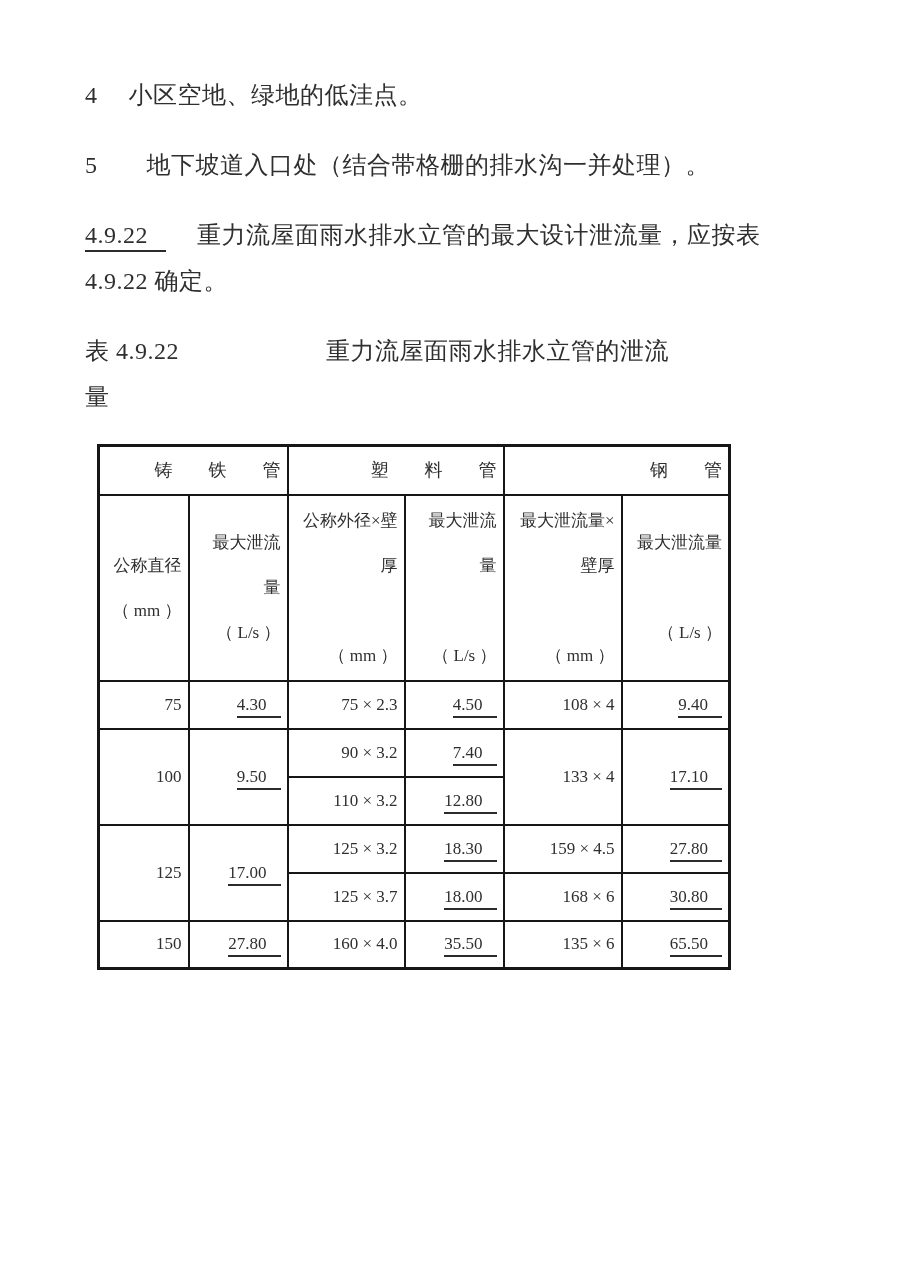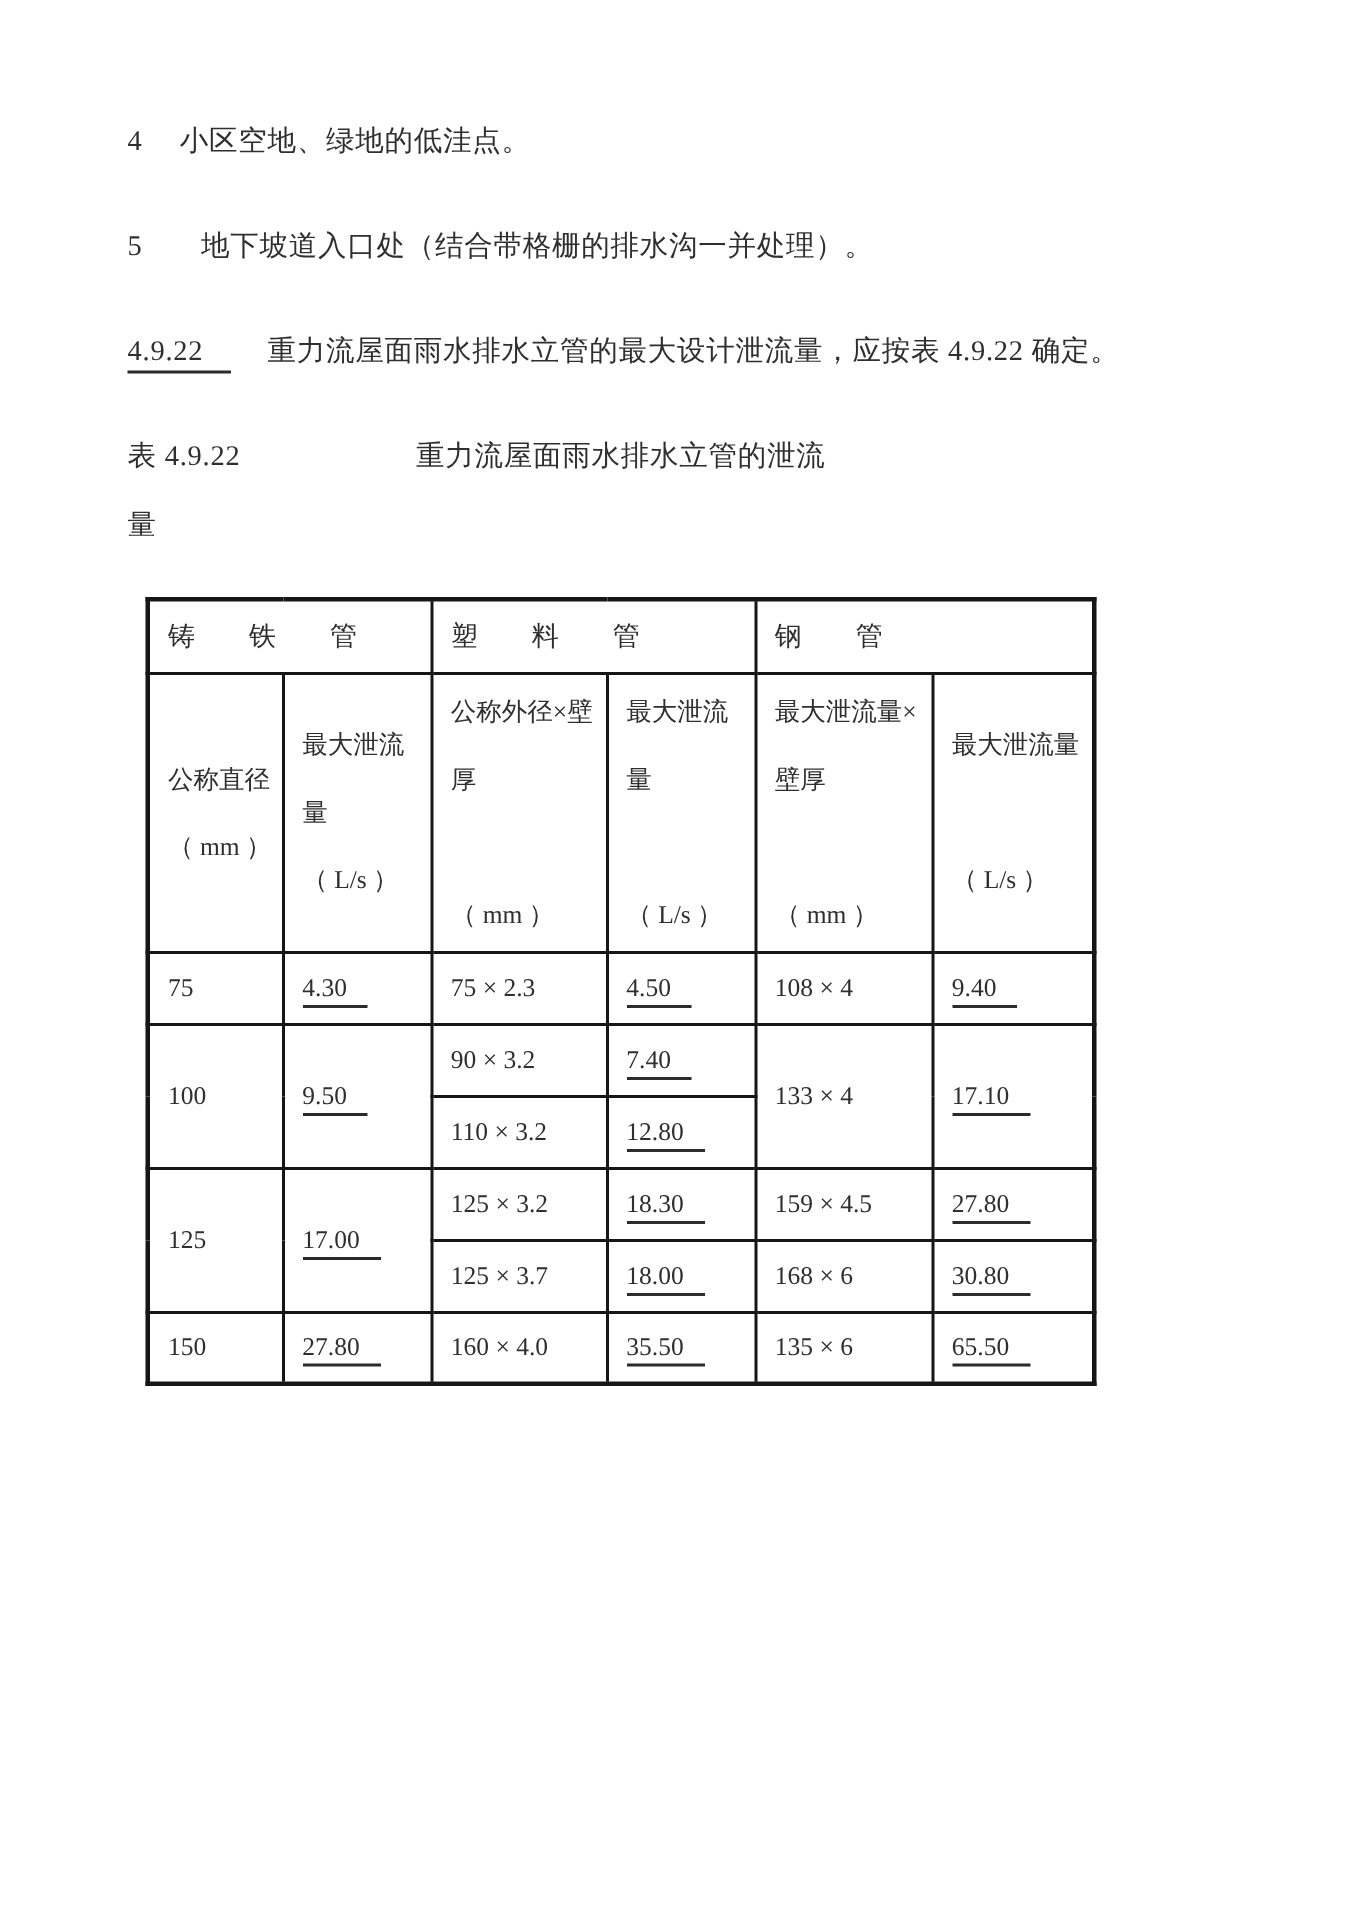--- a/index.html
+++ b/index.html
@@ -14,21 +14,21 @@
     position:relative;
     width:900px;
     height:1273px;
     background:var(--background);
     color:var(--text_color);
     font-family:"Liberation Serif","DejaVu Serif",serif;
     overflow:hidden;
     padding:72px 60px 0 85px;
   }
   .para{
-    font-size:19px;
+    font-size:24px;
     line-height:46px;
     letter-spacing:0.5px;
     white-space:pre-line;
     margin:0 0 24px 0;
     max-width:740px;
   }
   .u-clause{
     border-bottom:2px solid var(--underline);
     padding-right:18px;
     padding-bottom:2px;
@@ -41,20 +41,21 @@
     border:3px solid var(--table_border);
     font-size:17px;
     color:var(--text_color);
   }
   table.cap td{
     border:2px solid var(--table_border);
     vertical-align:middle;
     padding:2px 6px 2px 12px;
     white-space:pre-line;
     overflow:hidden;
+    text-align:right;
   }
   tr.group-row{height:49px;}
   tr.group-row td{font-size:18px;}
   tr.head-row{height:165px;}
   tr.head-row td{line-height:45px;}
   tr.data-row{height:48px;}
   .u{
     border-bottom:2px solid var(--underline);
     padding-right:14px;
     padding-bottom:2px;

